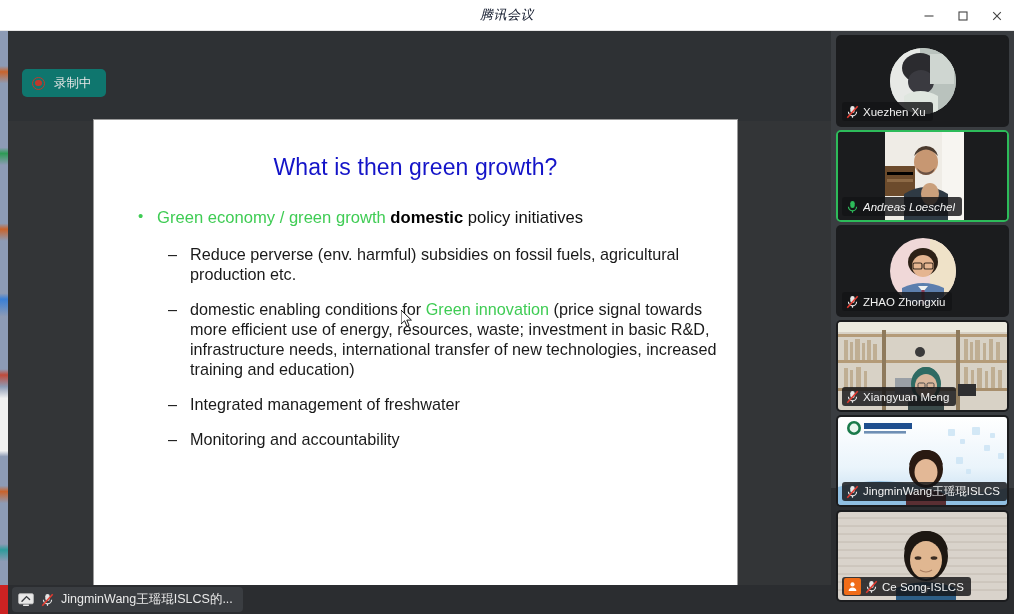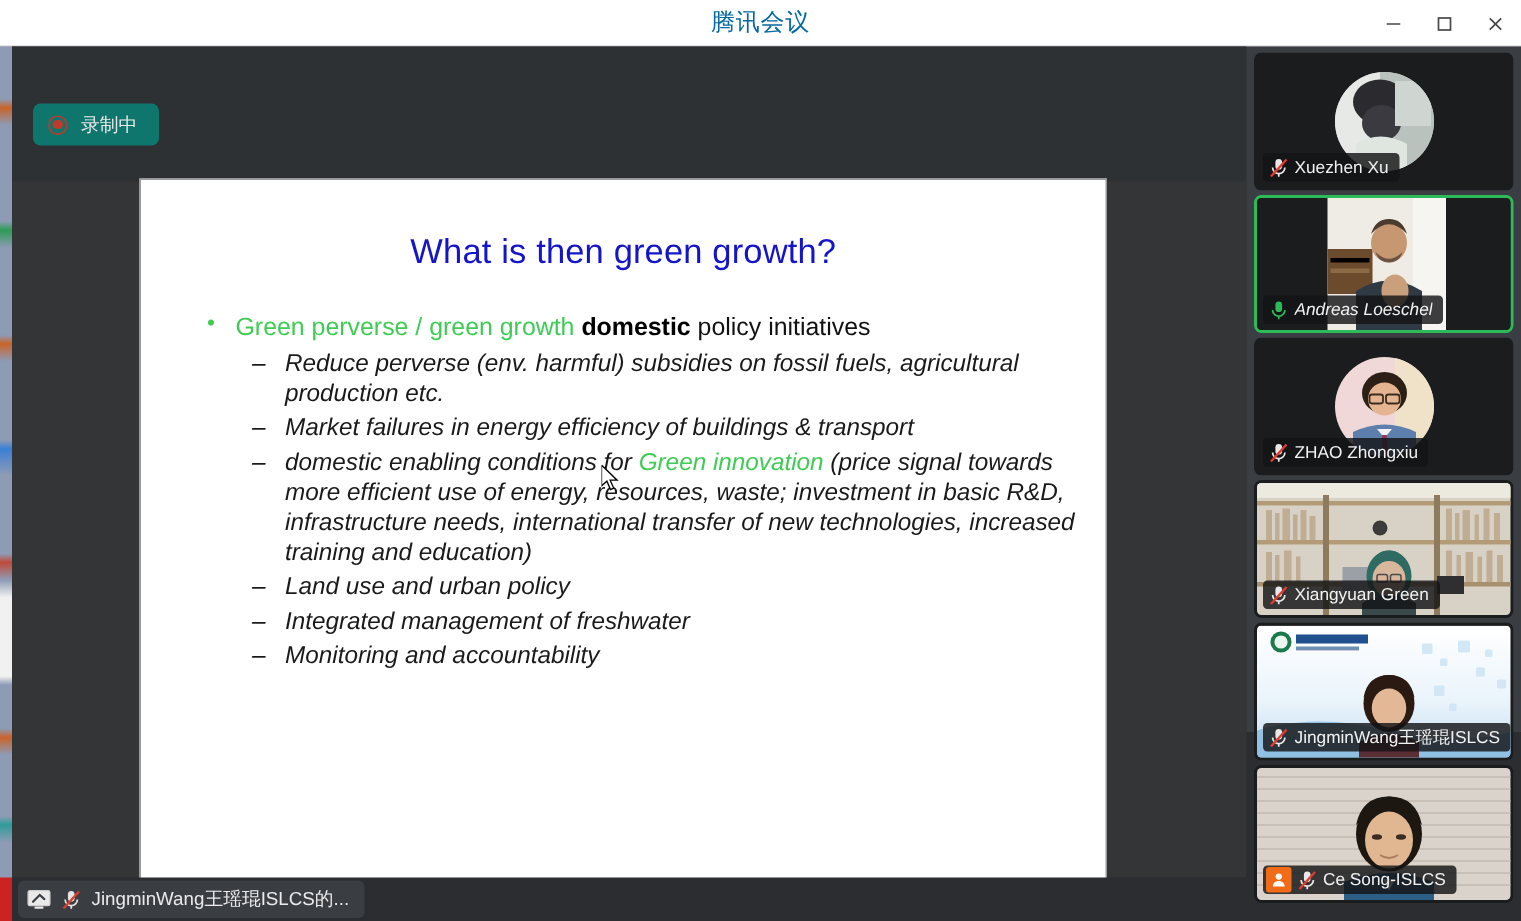--- a/index.html
+++ b/index.html
@@ -12,21 +12,21 @@
   .app { position: relative; width: 1014px; height: 614px; }
 
   
   .titlebar {
     position: absolute; top: 0; left: 0; width: 1014px; height: 31px;
     background: #ffffff;
     display: flex; align-items: center; justify-content: center;
     border-bottom: 1px solid #e6e6e6;
   }
   .titlebar-title {
-    font-size: 16px; color: #0369a1; letter-spacing: .5px;
+    font-size: 13px; color: #0f172a; letter-spacing: .5px; font-style: italic;
   }
   .winctrls {
     position: absolute; right: 0; top: 0; height: 31px;
     display: flex; align-items: stretch;
   }
   .winbtn {
     width: 34px; display: flex; align-items: center; justify-content: center;
     color: #333; font-size: 13px; cursor: default;
   }
   .winbtn svg { display: block; }
@@ -97,21 +97,21 @@
   .lvl1::before {
     content: "\2022"; position: absolute; left: 0; top: -1px;
     color: #3fcc54; font-size: 15px;
   }
   .green { color: #3fcc54; }
   .bold { font-weight: bold; color: #000; }
 
   .lvl2 {
     position: relative; color: #1a1a1a;
     font-size: 16.2px; line-height: 1.235;
-    padding-left: 22px; margin-left: 30px; margin-top: 3px; font-style: italic;
+    padding-left: 22px; margin-left: 30px; margin-top: 15px;
   }
   .lvl2::before {
     content: "\2013"; position: absolute; left: 0; top: 0; color: #1a1a1a;
   }
 
   
   .cursor {
     position: absolute; left: 307px; top: 190px;
     width: 12px; height: 18px; pointer-events: none;
   }
@@ -211,25 +211,23 @@
     <div class="stage-top"></div>
 
     <div class="rec-pill">
       <span class="rec-dot"></span>
       <span>录制中</span>
     </div>
 
     <div class="slide">
       <div class="slide-title">What is then green growth?</div>
       <div class="slide-body">
-          <div class="lvl1"><span class="green">Green perverse / green growth </span><span class="bold">domestic</span><span> policy initiatives</span></div>
+          <div class="lvl1"><span class="green">Green economy / green growth </span><span class="bold">domestic</span><span> policy initiatives</span></div>
           <div class="lvl2"><span>Reduce perverse (env. harmful) subsidies on fossil fuels, agricultural production etc.</span></div>
-          <div class="lvl2"><span>Market failures in energy efficiency of buildings &amp; transport</span></div>
           <div class="lvl2"><span>domestic enabling conditions for </span><span class="green">Green innovation</span><span> (price signal towards more efficient use of energy, resources, waste; investment in basic R&amp;D, infrastructure needs, international transfer of new technologies, increased training and education)</span></div>
-          <div class="lvl2"><span>Land use and urban policy</span></div>
           <div class="lvl2"><span>Integrated management of freshwater</span></div>
           <div class="lvl2"><span>Monitoring and accountability</span></div>
         </div>
 
       <svg class="cursor" viewBox="0 0 12 18">
         <polygon points="0,0 0,14 3.6,10.8 6,16.4 8.1,15.4 5.8,10.1 10.4,10.1" fill="#ffffff" stroke="#000000" stroke-width="0.9"></polygon>
       </svg>
     </div>
   </div>
 
@@ -359,21 +357,21 @@
         </svg>
         </div>
         <div class="name-chip">
 
        <svg class="mic" viewBox="0 0 14 15">
     <rect x="4.6" y="1" width="4.8" height="7.6" rx="2.4" fill="#e8e8e8"></rect>
     <path d="M2.6 7.2a4.4 4.4 0 0 0 8.8 0" fill="none" stroke="#e8e8e8" stroke-width="1.25"></path>
     <line x1="7" y1="11.6" x2="7" y2="13.8" stroke="#e8e8e8" stroke-width="1.25"></line>
     <line x1="1.4" y1="13.6" x2="12.6" y2="1.4" stroke="#e23b30" stroke-width="1.7"></line>
   </svg>
-       <span class="nm">Xiangyuan Green</span>
+       <span class="nm">Xiangyuan Meng</span>
      </div>
       </div>
       <div class="tile">
         <div class="video">
         <svg width="173" height="92" viewBox="0 0 173 92" preserveAspectRatio="none">
           <defs>
             <linearGradient id="bg5" x1="0" y1="0" x2="0" y2="1">
               <stop offset="0%" stop-color="#ffffff"></stop>
                 <stop offset="55%" stop-color="#eaf4fb"></stop>
               <stop offset="100%" stop-color="#bcd9ef"></stop>

